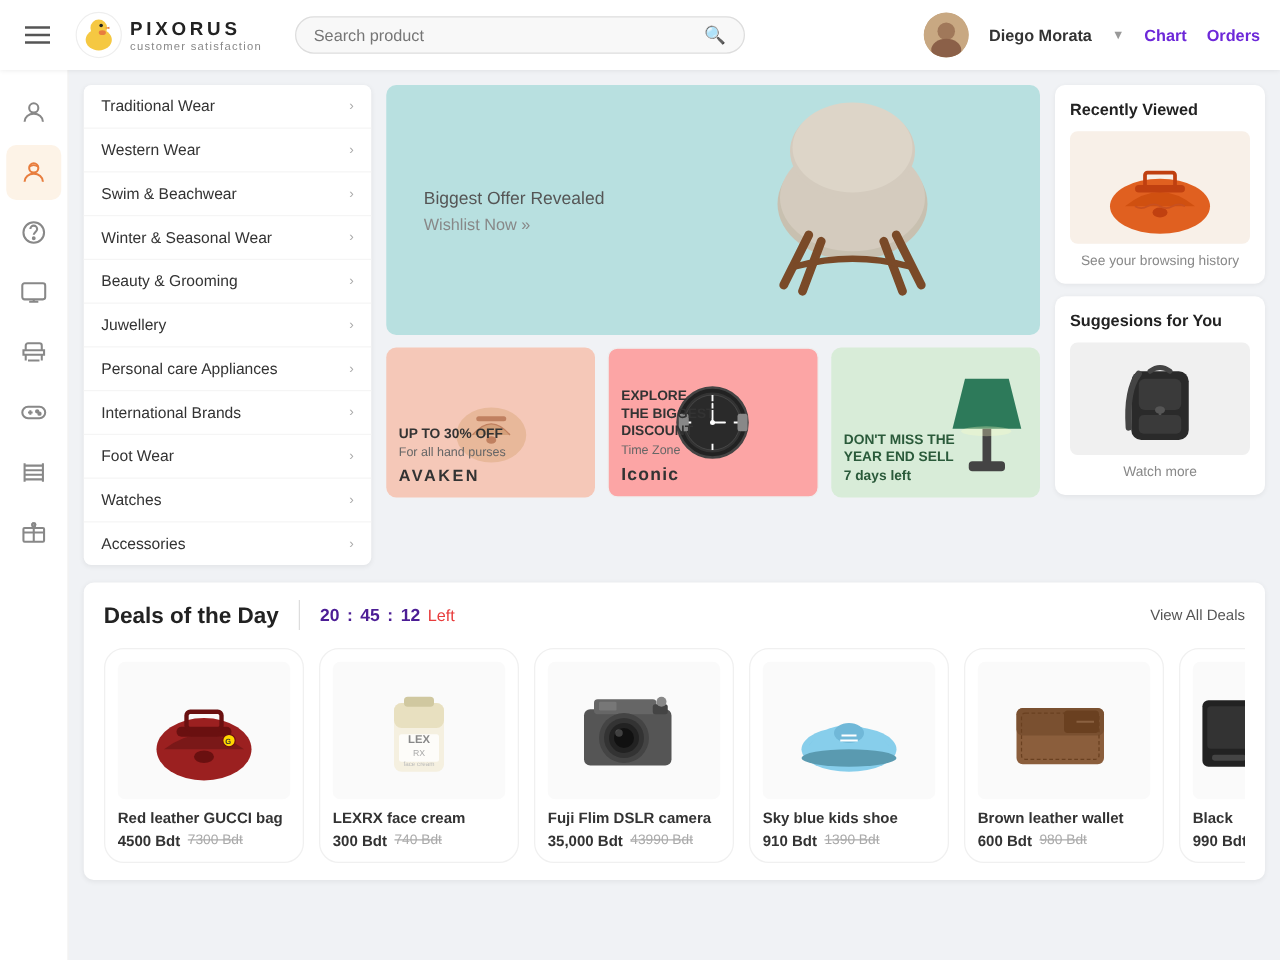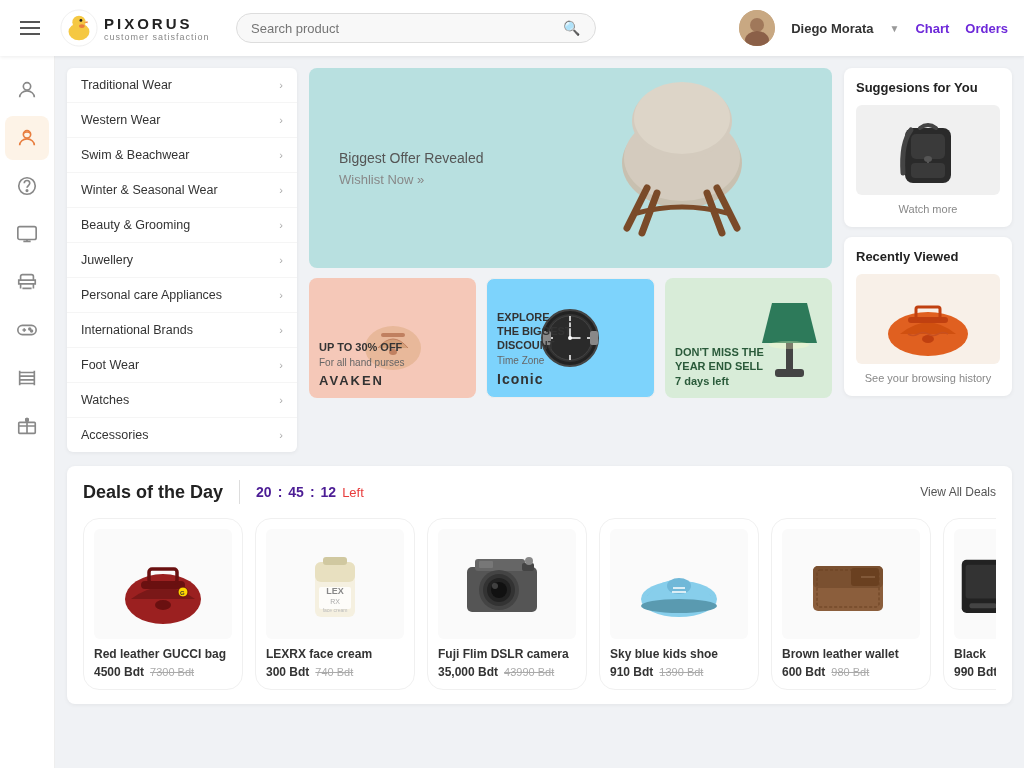--- a/index.html
+++ b/index.html
@@ -337,21 +337,21 @@
             </div>
             <div style="position:relative;z-index:2;">
               <div class="sub-banner-text">
                 <span>UP TO 30% OFF</span><br>
                 <span class="sub-banner-sub">For all hand purses</span>
               </div>
               <div style="font-size:13px;font-weight:800;letter-spacing:2px;margin-top:4px;">AVAKEN</div>
             </div>
           </div>
 
-          <div class="sub-banner sub-banner-2" style="background:#7dd3fc;border:1px solid #eee;">
+          <div class="sub-banner sub-banner-2" style="background:#fca5a5;border:1px solid #eee;">
             <div style="position:absolute;top:0;left:0;right:0;bottom:0;display:flex;align-items:center;justify-content:center;">
               <svg width="75" height="75" viewBox="0 0 75 75">
                 <circle cx="37" cy="37" r="28" fill="#222" stroke="#444" stroke-width="2"></circle>
                 <circle cx="37" cy="37" r="24" fill="#333"></circle>
                 <circle cx="37" cy="37" r="22" fill="#2a2a2a" stroke="#555" stroke-width="0.5"></circle>
                 <line x1="37" y1="20" x2="37" y2="15" stroke="#fff" stroke-width="1.5"></line>
                 <line x1="37" y1="59" x2="37" y2="54" stroke="#fff" stroke-width="1.5"></line>
                 <line x1="20" y1="37" x2="15" y2="37" stroke="#fff" stroke-width="1.5"></line>
                 <line x1="59" y1="37" x2="54" y2="37" stroke="#fff" stroke-width="1.5"></line>
                 <line x1="37" y1="37" x2="37" y2="22" stroke="#fff" stroke-width="1.5" stroke-linecap="round"></line>
@@ -391,51 +391,51 @@
                 <span>YEAR END SELL</span><br>
                 <span>7 days left</span>
               </div>
             </div>
           </div>
         </div>
       </div>
 
       <div class="right-sidebar">
         <div class="right-card">
-          <div class="right-card-title">Suggesions for You</div>
-          <div class="suggestion-img">
-
-            <svg width="70" height="85" viewBox="0 0 70 85">
-              <rect x="12" y="20" width="46" height="55" rx="8" fill="#2a2a2a"></rect>
-              <rect x="18" y="26" width="34" height="25" rx="5" fill="#3a3a3a"></rect>
-              <rect x="18" y="55" width="34" height="15" rx="4" fill="#3a3a3a"></rect>
-              <line x1="35" y1="51" x2="35" y2="55" stroke="#555" stroke-width="2"></line>
-              <ellipse cx="35" cy="51" rx="4" ry="3" fill="#555"></ellipse>
-
-              <path d="M18 22 Q8 35 10 65" stroke="#444" stroke-width="5" fill="none" stroke-linecap="round"></path>
-
-              <path d="M27 20 Q35 14 43 20" stroke="#444" stroke-width="4" fill="none" stroke-linecap="round"></path>
-            </svg>
-          </div>
-          <div class="watch-more">Watch more</div>
-        </div>
-        <div class="right-card">
           <div class="right-card-title">Recently Viewed</div>
           <div class="recently-img">
 
             <svg width="100" height="80" viewBox="0 0 100 80">
               <ellipse cx="50" cy="55" rx="40" ry="22" fill="#e06020"></ellipse>
               <path d="M22 55 Q50 32 78 55" fill="#d05010"></path>
               <rect x="30" y="38" width="40" height="6" rx="3" fill="#c04010"></rect>
               <rect x="38" y="28" width="24" height="12" rx="2" fill="none" stroke="#c04010" stroke-width="3"></rect>
               <ellipse cx="50" cy="60" rx="6" ry="4" fill="#c04010"></ellipse>
               <path d="M30 55 Q35 58 40 55 Q45 52 50 55 Q55 58 60 55 Q65 52 70 55" stroke="#c85020" stroke-width="1.5" fill="none"></path>
             </svg>
           </div>
           <div class="browse-history">See your browsing history</div>
+        </div>
+        <div class="right-card">
+          <div class="right-card-title">Suggesions for You</div>
+          <div class="suggestion-img">
+
+            <svg width="70" height="85" viewBox="0 0 70 85">
+              <rect x="12" y="20" width="46" height="55" rx="8" fill="#2a2a2a"></rect>
+              <rect x="18" y="26" width="34" height="25" rx="5" fill="#3a3a3a"></rect>
+              <rect x="18" y="55" width="34" height="15" rx="4" fill="#3a3a3a"></rect>
+              <line x1="35" y1="51" x2="35" y2="55" stroke="#555" stroke-width="2"></line>
+              <ellipse cx="35" cy="51" rx="4" ry="3" fill="#555"></ellipse>
+
+              <path d="M18 22 Q8 35 10 65" stroke="#444" stroke-width="5" fill="none" stroke-linecap="round"></path>
+
+              <path d="M27 20 Q35 14 43 20" stroke="#444" stroke-width="4" fill="none" stroke-linecap="round"></path>
+            </svg>
+          </div>
+          <div class="watch-more">Watch more</div>
         </div>
       </div>
 
     </div>
 
     <div class="deals-section">
       <div class="deals-header">
         <span class="deals-title">Deals of the Day</span>
         <div class="deals-divider"></div>
         <div class="deals-timer">

